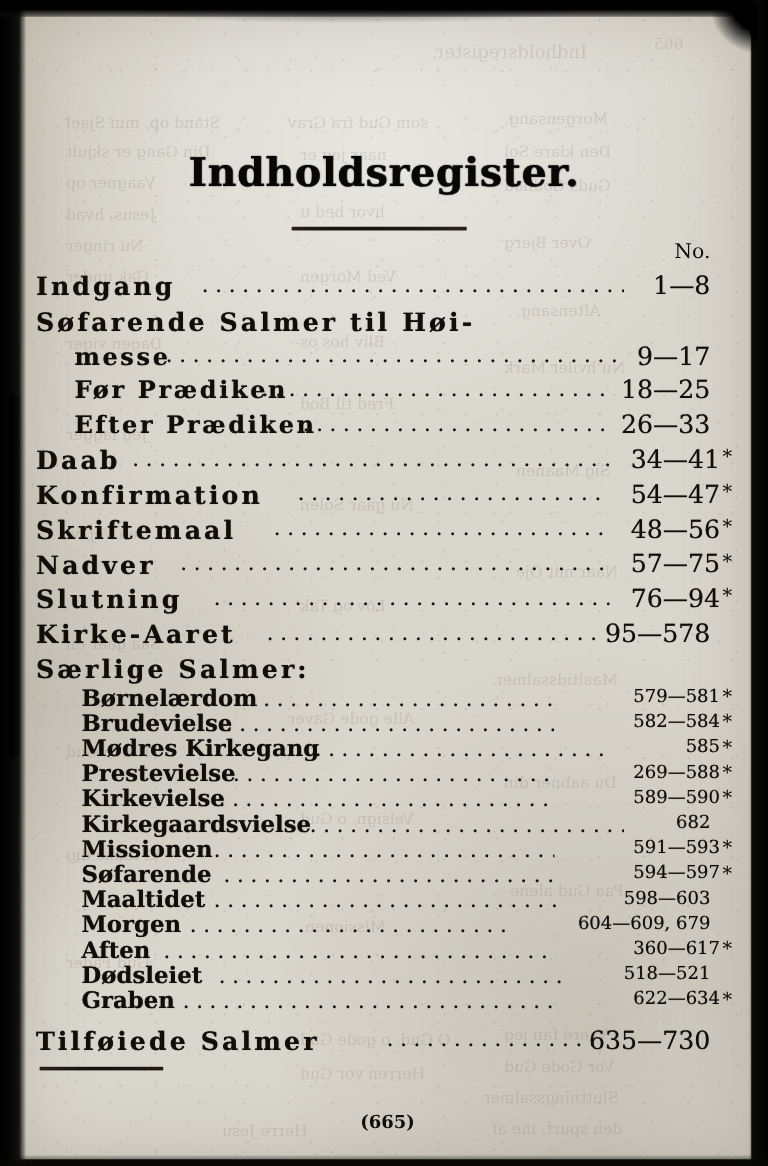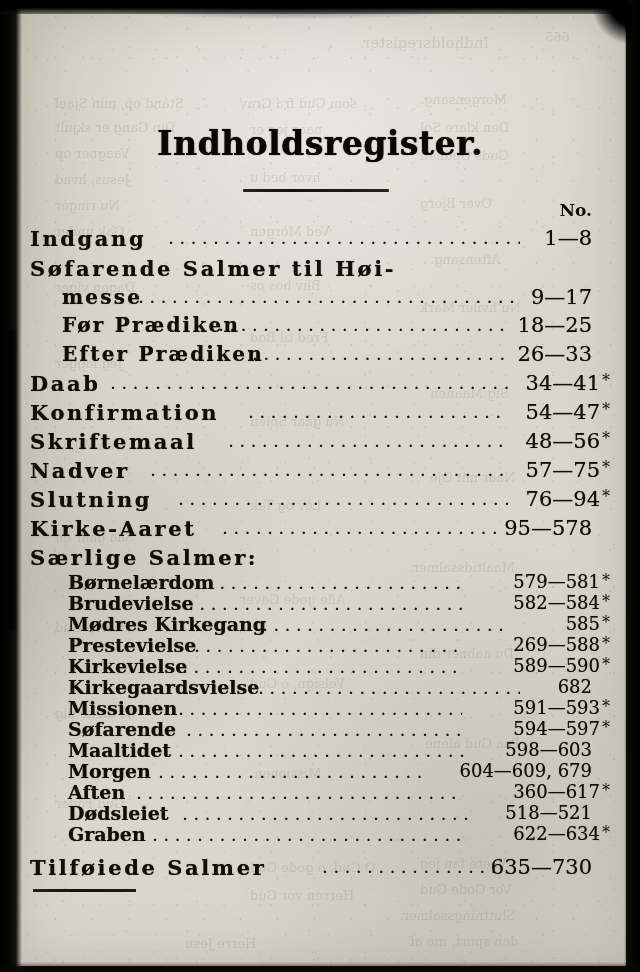--- a/index.html
+++ b/index.html
@@ -62,41 +62,41 @@
 
   #title{position:absolute;left:0;top:124px;width:640px;text-align:center;
          font-size:33px;font-weight:700;letter-spacing:.5px;color:#100e0b;
          font-family:"DejaVu Serif",serif;
          text-shadow:0 0 1.1px rgba(20,18,14,.85), .5px 0 .6px rgba(20,18,14,.6);}
 
   #title-rule{position:absolute;left:243px;top:189px;width:146px;height:3px;
          background:linear-gradient(90deg,#2a2620,#1b1814 30%,#22201a 70%,#2e2a22);
          border-radius:1px;}
 
-  #nolabel{position:absolute;right:48px;top:200px;font-size:17px;font-weight:700;
+  #nolabel{position:absolute;right:48px;top:200px;font-size:17px;font-weight:400;
          color:#17140f;font-family:"DejaVu Serif",serif;}
 
   
   .row{position:absolute;left:0;width:640px;height:0;}
   .lbl{position:absolute;white-space:nowrap;color:#17140f;
        font-family:"DejaVu Serif",serif;font-weight:700;
        text-shadow:0 0 .7px rgba(22,19,15,.7);}
   .num{position:absolute;white-space:nowrap;color:#17140f;
        font-family:"DejaVu Serif",serif;font-weight:400;
        text-shadow:0 0 .7px rgba(22,19,15,.6);}
 
   
   .lvl0 .lbl{left:30px;font-size:21px;letter-spacing:2.6px;}
   .lvl0 .num{font-size:21px;}
   
   .lvl1 .lbl{left:62px;font-size:20px;letter-spacing:2.2px;}
   .lvl1 .num{font-size:21px;}
   
   .lvl2 .lbl{left:68px;font-size:19px;letter-spacing:0px;}
-  .lvl2 .num{font-size:18px;}
+  .lvl2 .num{font-size:15px;}
 
   
   .dots{position:absolute;color:#1b1813;white-space:nowrap;overflow:hidden;
         font-family:"DejaVu Serif",serif;letter-spacing:5.2px;font-size:19px;}
 
   .num{right:48px;text-align:right;}
   .num.ast{right:40px;}
 
   
   #fn-rule{position:absolute;left:33px;top:889px;width:103px;height:2.5px;
@@ -310,20 +310,21 @@
           <span style="position: absolute; right: 30px; font-size: 16px; font-weight: 400; color: rgb(23, 20, 15);">*</span>
         </div>
         <div class="row lvl0" style="top: 855px;">
           <span class="lbl">Tilføiede Salmer</span>
           <span class="dots" style="left: 322px; width: 176px;">......................</span>
           <span class="num">635—730</span>
         </div>
       </div>
 
     <div id="fn-rule"></div>
+    <div id="pageno">(665)</div>
   </div>
 
   <div id="gutter"></div>
   <div id="gutter-b"></div>
   <div id="topband"></div>
   <div id="topband2"></div>
   <div id="rightband"></div>
   <div id="botband"></div>
   <div id="corner"></div>
 </div>

